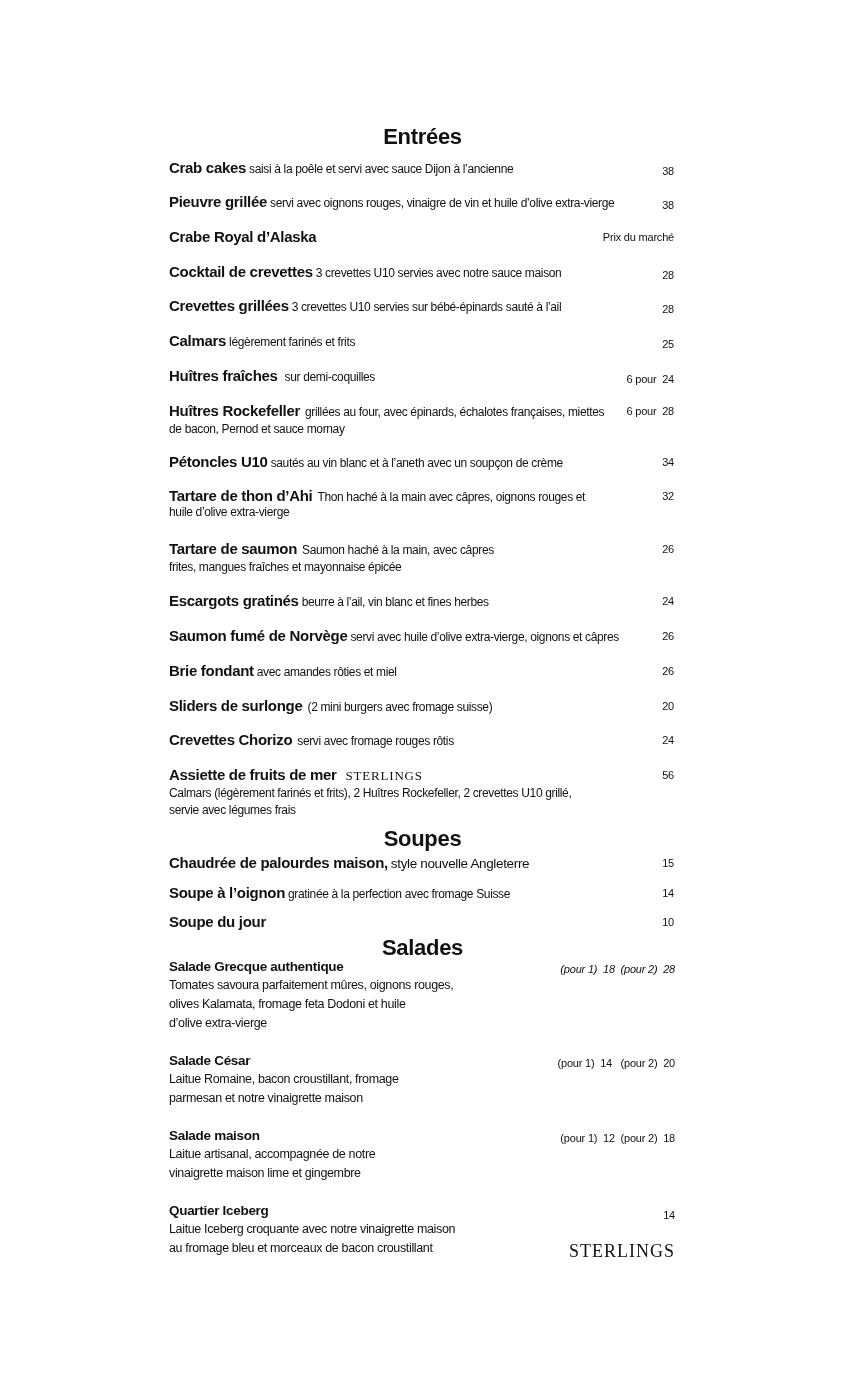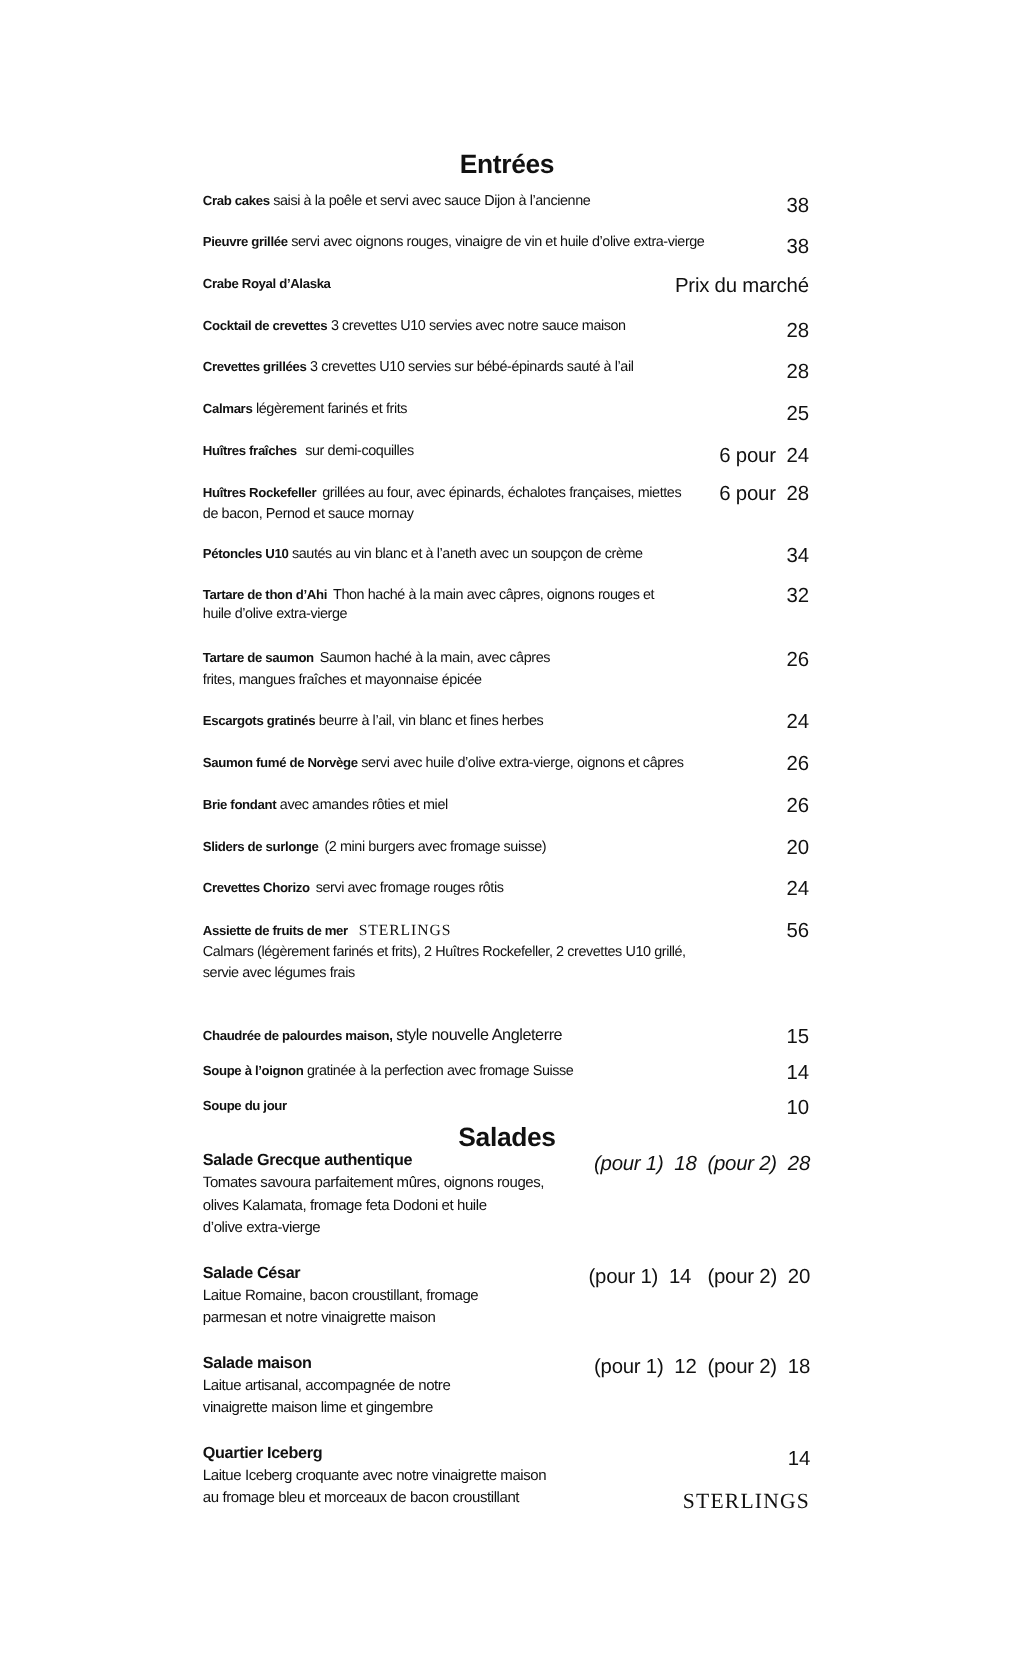--- a/index.html
+++ b/index.html
@@ -3,25 +3,25 @@
   <meta charset="utf-8">
   <style>
     html, body { margin: 0; padding: 0; background: #ffffff; }
     body { width: 850px; height: 1400px; position: relative; overflow: hidden;
            font-family: "Liberation Sans", "DejaVu Sans", sans-serif; color: #111; }
     .page { position: absolute; left: 0; top: 0; width: 850px; height: 1000px; }
     .heading { position: absolute; left: 170px; width: 505px; text-align: center;
                font-weight: bold; font-size: 22px; letter-spacing: -0.3px; }
     .row { position: absolute; left: 169px; width: 505px; font-size: 12px; line-height: 17px;
            letter-spacing: -0.35px; }
-    .row .name { font-weight: bold; font-size: 11px; letter-spacing: -0.3px; }
+    .row .name { font-weight: bold; font-size: 15px; letter-spacing: -0.3px; }
     .row .desc { font-size: 12px; }
     .row .desc2 { font-size: 13.5px; }
     .row .line2 { display: block; }
-    .price { position: absolute; right: 0; top: 1px; font-size: 17px; text-align: right; white-space: nowrap; letter-spacing: -0.2px; }
+    .price { position: absolute; right: 0; top: 1px; font-size: 11px; text-align: right; white-space: nowrap; letter-spacing: -0.2px; }
     .price.low { top: 4px; }
     .brand-inline { font-family: "Liberation Serif", "DejaVu Serif", serif; font-size: 13px;
                     letter-spacing: 0.8px; margin-left: 6px; font-weight: normal; }
     .salad .sname { font-weight: bold; font-size: 13.5px; display: block; line-height: 19px; letter-spacing: -0.3px; }
     .salad .sdesc { display: block; font-size: 12.5px; line-height: 19px; width: 300px; }
     .salad .price { top: 4px; }
     .brand-footer { position: absolute; left: 560px; width: 115px; top: 1241px; text-align: right;
                     font-family: "Liberation Serif", "DejaVu Serif", serif; font-size: 18px; letter-spacing: 1px; }
   </style>
 </head>
@@ -130,20 +130,21 @@
   </div>
 
   <div class="row" style="top:766px;">
     <span class="name">Assiette de fruits de mer</span>
     <span class="brand-inline">STERLINGS</span>
     <span class="desc line2">Calmars (légèrement farinés et frits), 2 Huîtres Rockefeller, 2 crevettes U10 grillé,</span>
     <span class="desc line2">servie avec légumes frais</span>
     <span class="price">56</span>
   </div>
 
+  <div class="heading" style="top:826px;">Soupes</div>
 
   <div class="row" style="top:854px;">
     <span class="name">Chaudrée de palourdes maison,</span>
     <span class="desc2">style nouvelle Angleterre</span>
     <span class="price">15</span>
   </div>
 
   <div class="row" style="top:884px;">
     <span class="name">Soupe à l’oignon</span>
     <span class="desc">gratinée à la perfection avec fromage Suisse</span>

